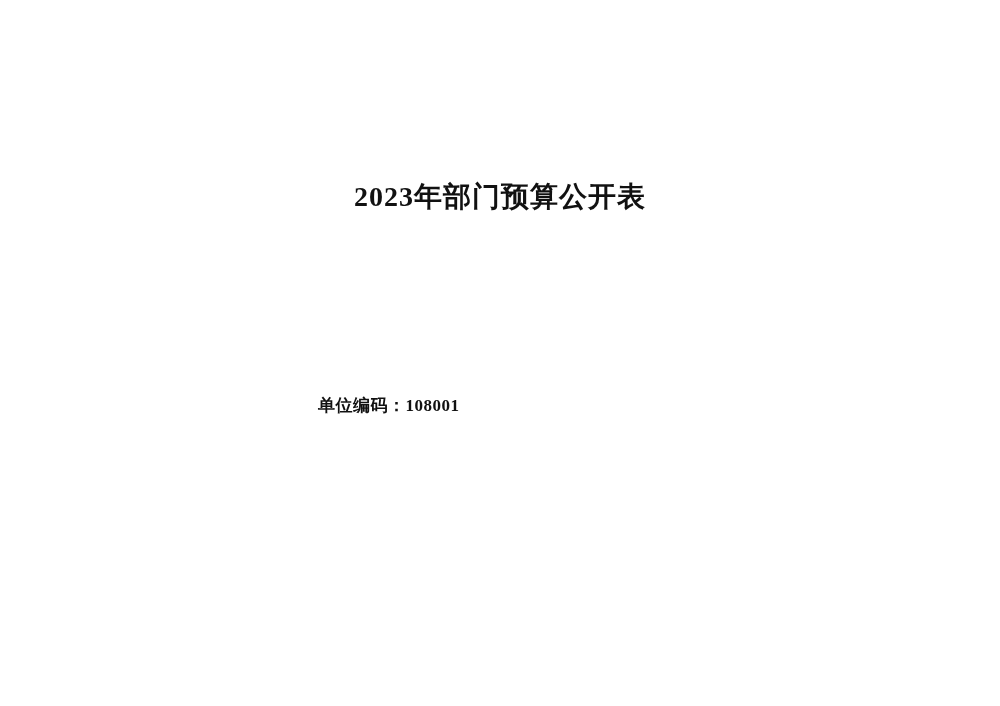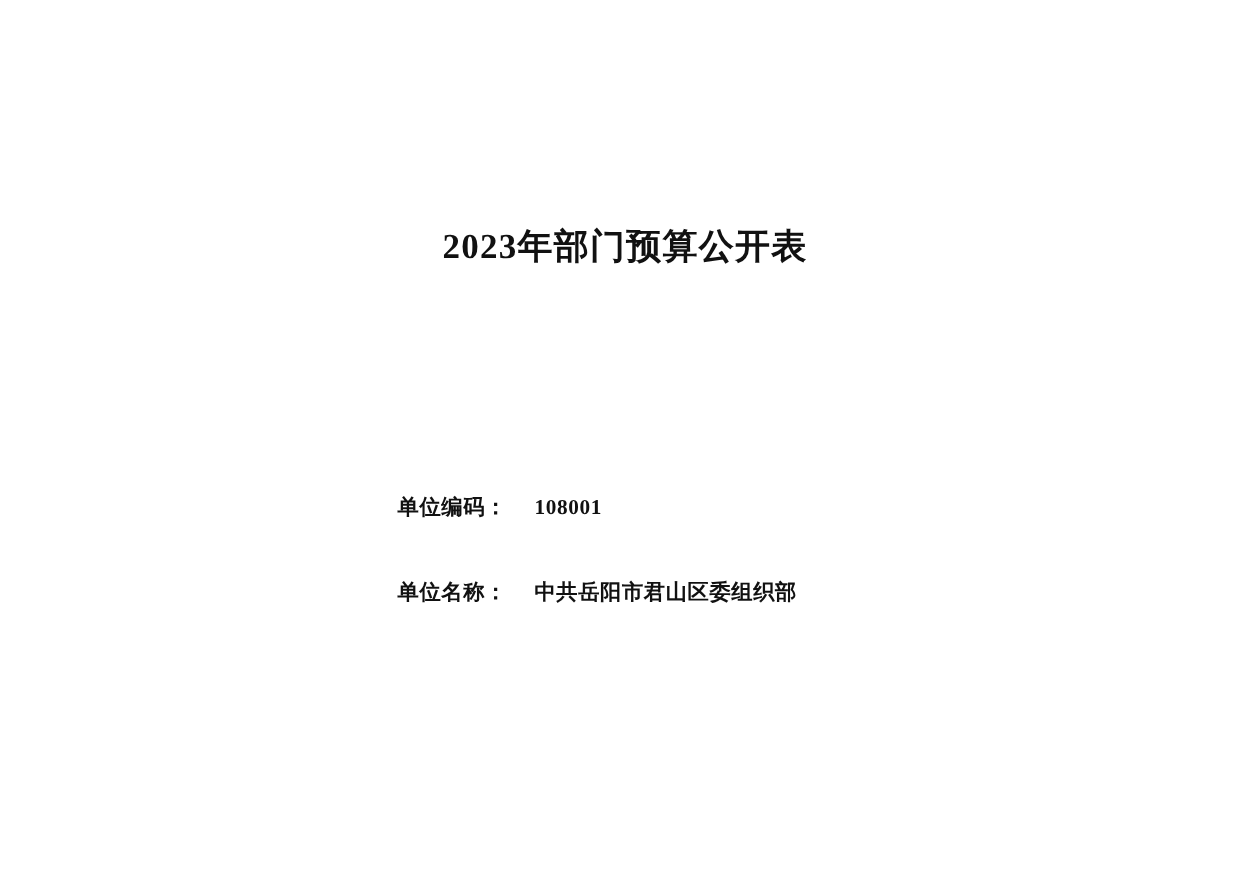--- a/index.html
+++ b/index.html
@@ -53,38 +53,33 @@
     font-weight: 700;
     color: #111111;
     letter-spacing: 0.5px;
   }
   .field-value {
     font-family: "Liberation Sans", sans-serif;
     font-size: 17px;
     font-weight: 700;
     color: #111111;
     letter-spacing: 0.5px;
-    margin-left: 22px;
   }
   .field-value.numeric {
     font-family: "Liberation Serif", serif;
     font-weight: 700;
     letter-spacing: 0.5px;
   }
 </style>
 </head>
 <body>
 
 <div class="page">
 
   <div class="doc-title">2023年部门预算公开表</div>
 
   <div class="field-row field-unit-code">
     <span class="field-label">单位编码：</span>
     <span class="field-value numeric">108001</span>
   </div>
 
-  <div class="field-row field-unit-name">
-    <span class="field-label">单位名称：</span>
-    <span class="field-value">中共岳阳市君山区委组织部</span>
-  </div>
 
 </div>
 
 </body></html>

